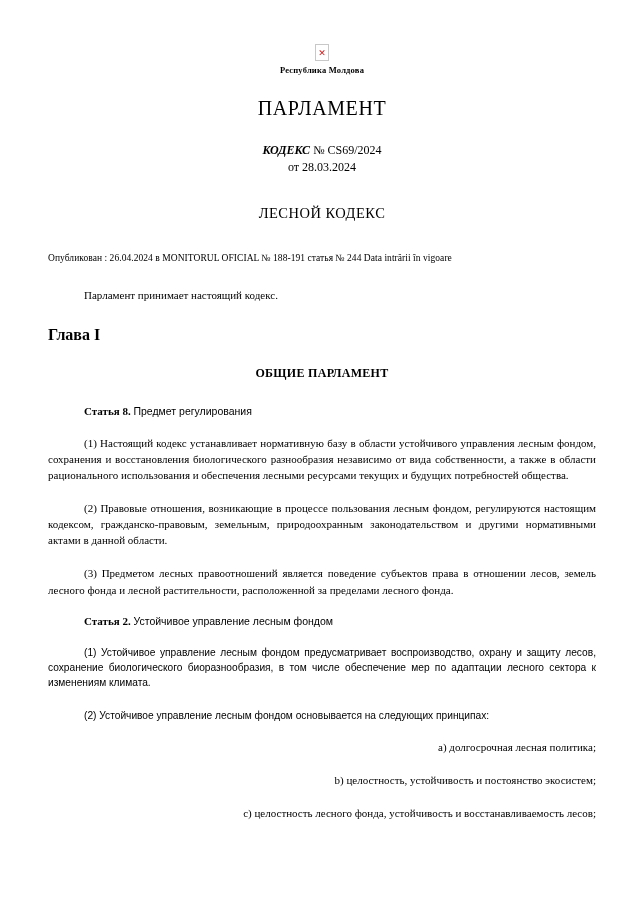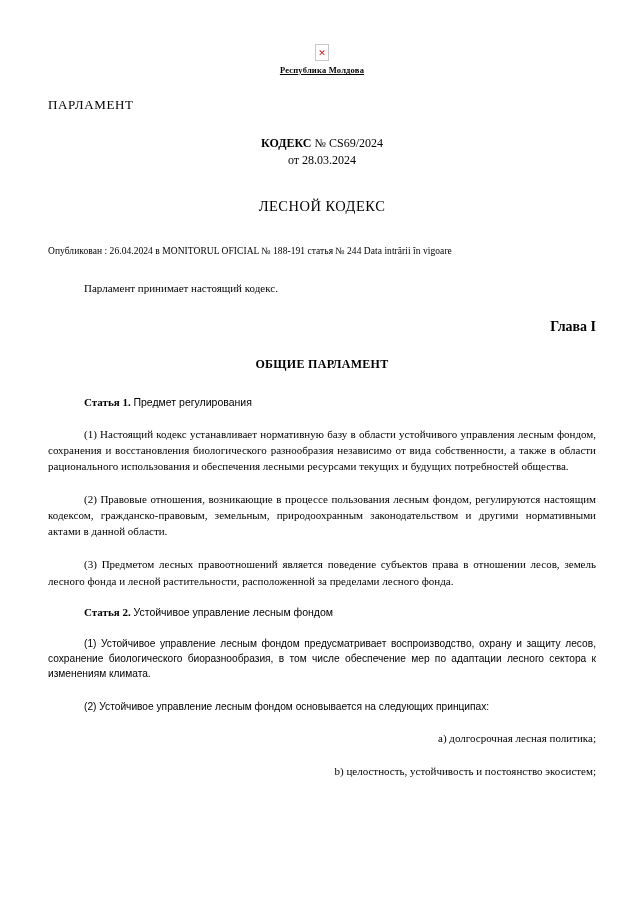--- a/index.html
+++ b/index.html
@@ -56,36 +56,36 @@
   }
 
   
   .country {
     text-align: center;
     font-family: "Liberation Serif", "DejaVu Serif", serif;
     font-weight: bold;
     font-size: 8.5px;
     letter-spacing: 0.2px;
     margin: 0 0 22px 0;
-    text-decoration: underline;
   }
   .parliament {
-    text-align: left;
-    font-size: 13px;
+    text-align: center;
+    font-size: 20px;
     letter-spacing: 0.6px;
     margin: 0 0 22px 0;
   }
   .code-line {
     text-align: center;
     font-size: 12px;
     margin: 0;
     line-height: 1.45;
   }
   .code-line .bold {
     font-weight: bold;
+    font-style: italic;
   }
   .code-date {
     text-align: center;
     font-size: 12px;
     margin: 0 0 28px 0;
     line-height: 1.45;
   }
   .doc-title {
     text-align: center;
     font-size: 14.5px;
@@ -100,22 +100,22 @@
     line-height: 1.3;
     letter-spacing: 0.05px;
   }
   .intro {
     font-size: 11px;
     margin: 0 0 22px 0;
     text-indent: 36px;
     line-height: 1.4;
   }
   .chapter {
-    text-align: right;
-    font-size: 14px;
+    text-align: left;
+    font-size: 16px;
     font-weight: bold;
     margin: 0 0 22px 0;
   }
   .chapter-title {
     text-align: center;
     font-size: 12px;
     font-weight: bold;
     letter-spacing: 0.3px;
     margin: 0 0 24px 0;
   }
@@ -178,29 +178,30 @@
   <div class="doc-title">ЛЕСНОЙ КОДЕКС</div>
 
   <div class="published">Опубликован : 26.04.2024 в MONITORUL OFICIAL № 188-191 статья № 244 Data intrării în vigoare</div>
 
   <div class="intro">Парламент принимает настоящий кодекс.</div>
 
   <div class="chapter">Глава I</div>
   <div class="chapter-title">ОБЩИЕ ПАРЛАМЕНТ</div>
 
   <div class="article-head">
-    <span class="num">Статья 1.</span>
+    <span class="num">Статья 8.</span>
     <span class="caption">Предмет регулирования</span>
   </div>
   <p class="para">(1) Настоящий кодекс устанавливает нормативную базу в области устойчивого управления лесным фондом, сохранения и восстановления биологического разнообразия независимо от вида собственности, а также в области рационального использования и обеспечения лесными ресурсами текущих и будущих потребностей общества.</p>
   <p class="para">(2) Правовые отношения, возникающие в процессе пользования лесным фондом, регулируются настоящим кодексом, гражданско-правовым, земельным, природоохранным законодательством и другими нормативными актами в данной области.</p>
   <p class="para">(3) Предметом лесных правоотношений является поведение субъектов права в отношении лесов, земель лесного фонда и лесной растительности, расположенной за пределами лесного фонда.</p>
 
   <div class="article-head">
     <span class="num">Статья 2.</span>
     <span class="caption">Устойчивое управление лесным фондом</span>
   </div>
   <p class="para sans">(1) Устойчивое управление лесным фондом предусматривает воспроизводство, охрану и защиту лесов, сохранение биологического биоразнообразия, в том числе обеспечение мер по адаптации лесного сектора к изменениям климата.</p>
   <p class="para sans">(2) Устойчивое управление лесным фондом основывается на следующих принципах:</p>
   <p class="item">a) долгосрочная лесная политика;</p>
   <p class="item">b) целостность, устойчивость и постоянство экосистем;</p>
+  <p class="item">c) целостность лесного фонда, устойчивость и восстанавливаемость лесов;</p>
 
 </div>
 
 </body></html>

